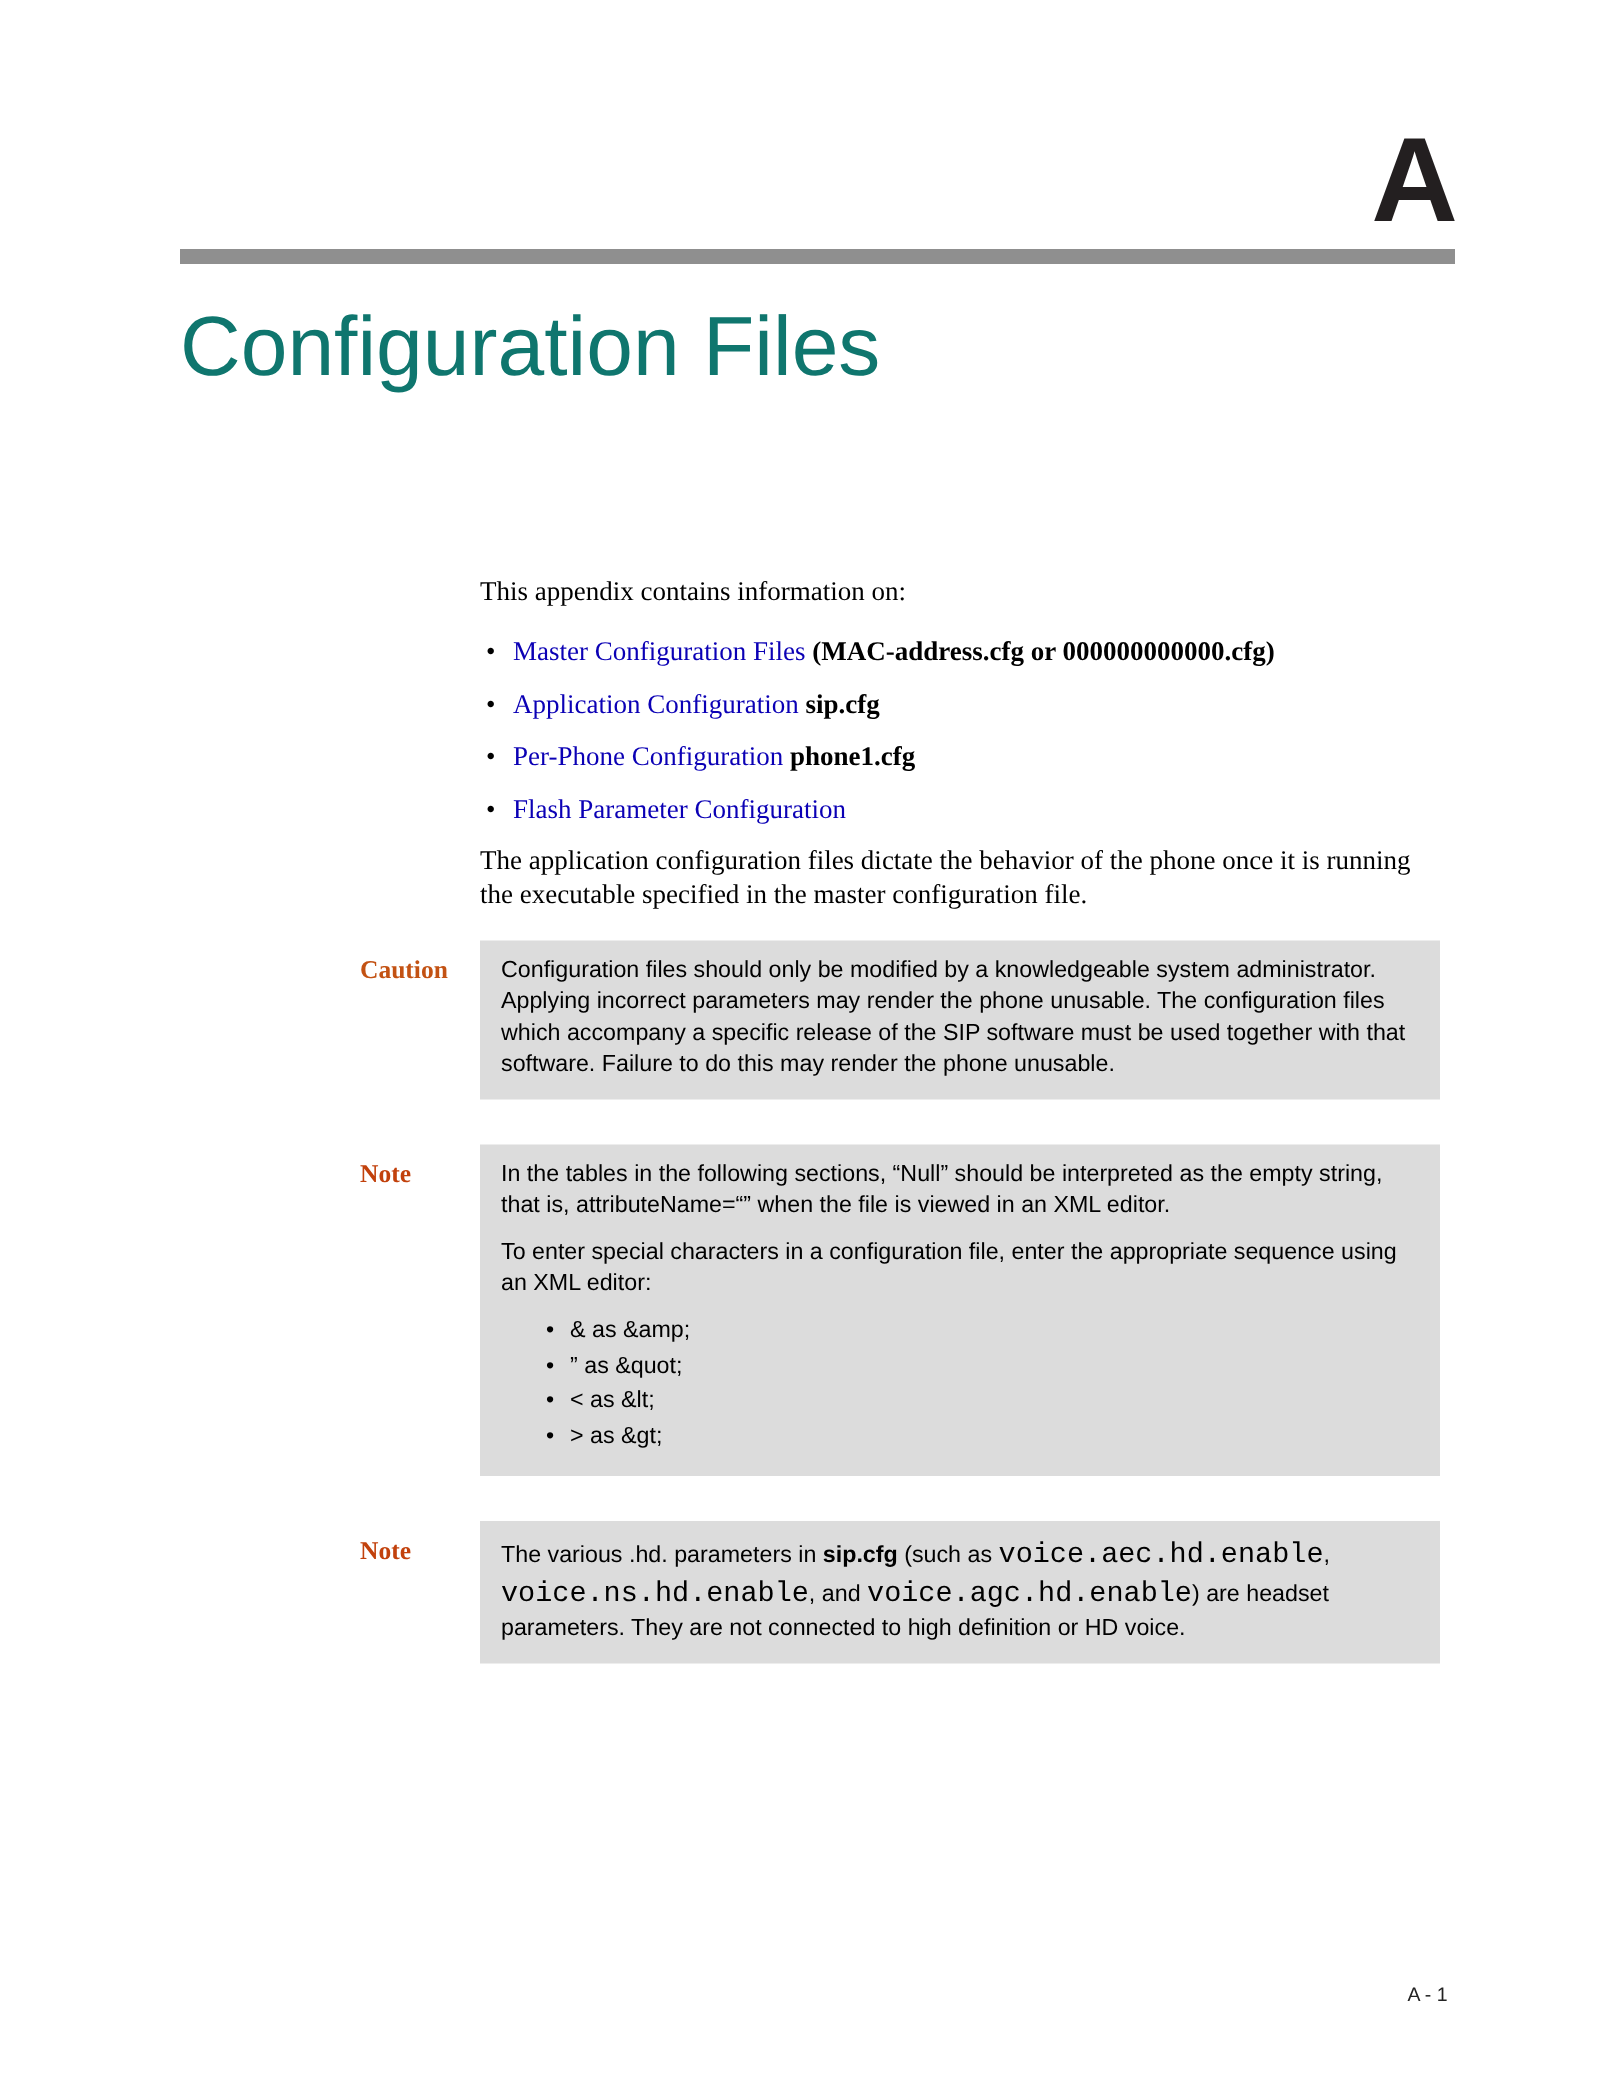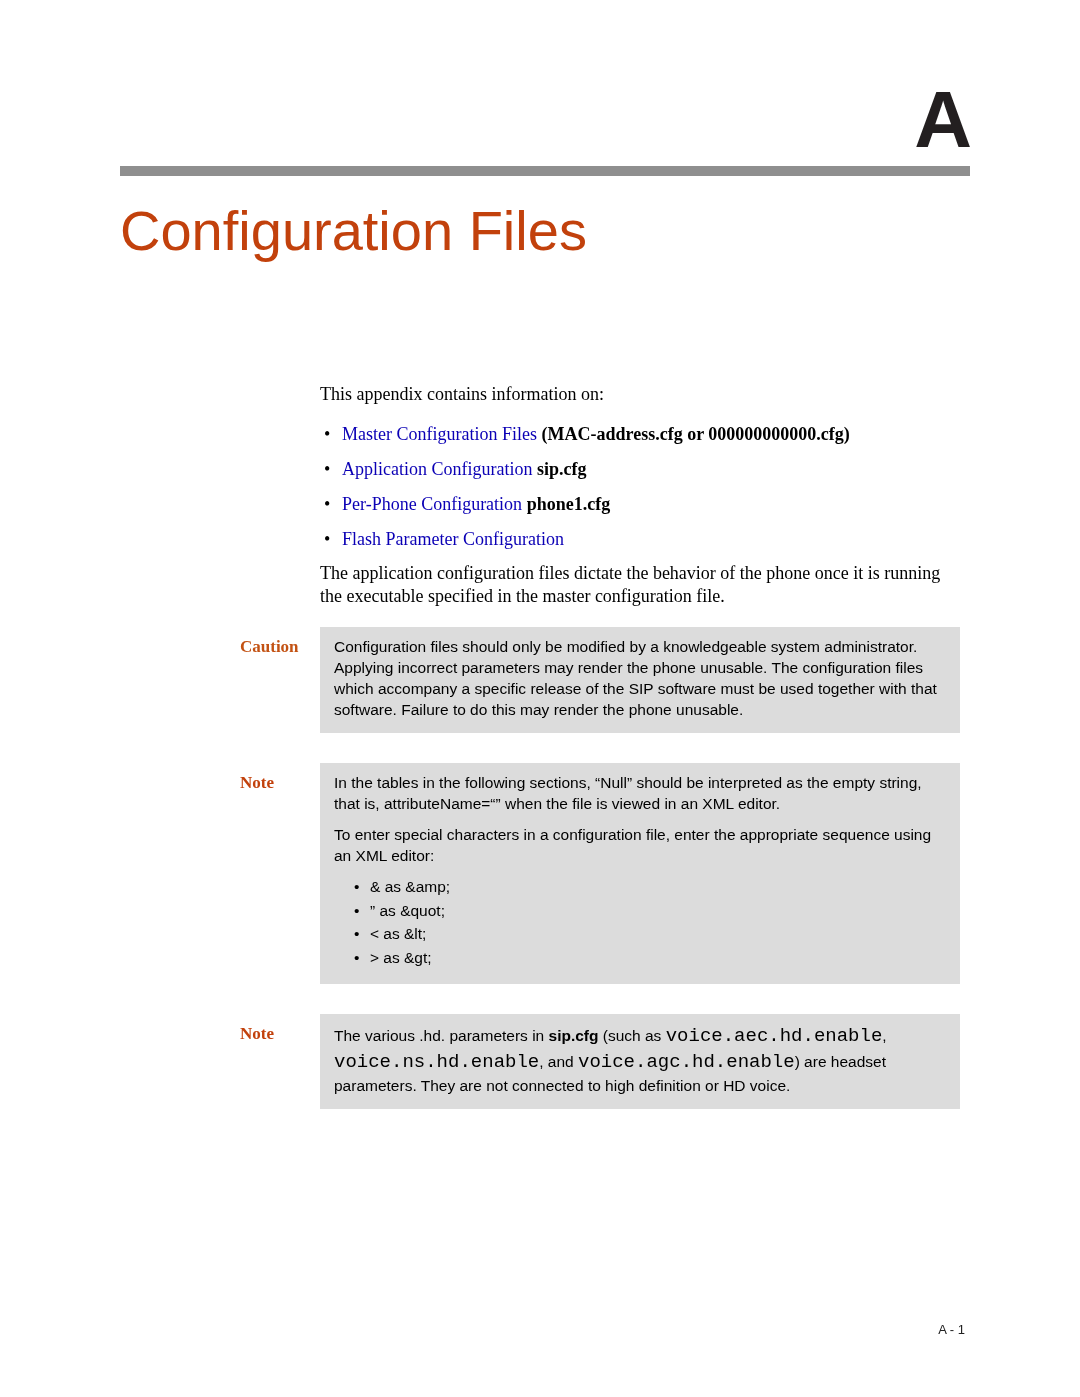--- a/index.html
+++ b/index.html
@@ -31,21 +31,21 @@
     height: 10px;
     background: #8f8f8f;
     margin-top: 6px;
     margin-bottom: 22px;
   }
   .page-title {
     font-family: "Arial Narrow", Arial, sans-serif;
     font-weight: 400;
     font-size: 56px;
     letter-spacing: 0px;
-    color: #c2410c;
+    color: #0f766e;
     margin: 0 0 120px 0;
   }
   .body-column {
     margin-left: 200px;
     width: 640px;
   }
   .body-para {
     font-family: "Palatino Linotype", "Book Antiqua", Palatino, serif;
     font-size: 18px;
     line-height: 1.25;
@@ -98,21 +98,21 @@
   }
   .callout-body p { margin: 0 0 10px 0; }
   .callout-body p:last-child { margin-bottom: 0; }
   ul.mono-list {
     margin: 6px 0 0 0;
     padding: 0 0 0 28px;
   }
   ul.mono-list li {
     list-style: none;
     position: relative;
-    margin: 3px 8px;
+    margin: 3px 18px;
   }
   ul.mono-list li::before {
     content: "•";
     position: absolute;
     left: -16px;
     top: 0;
   }
   .mono {
     font-family: "Courier New", Courier, monospace;
     font-size: 19px;

